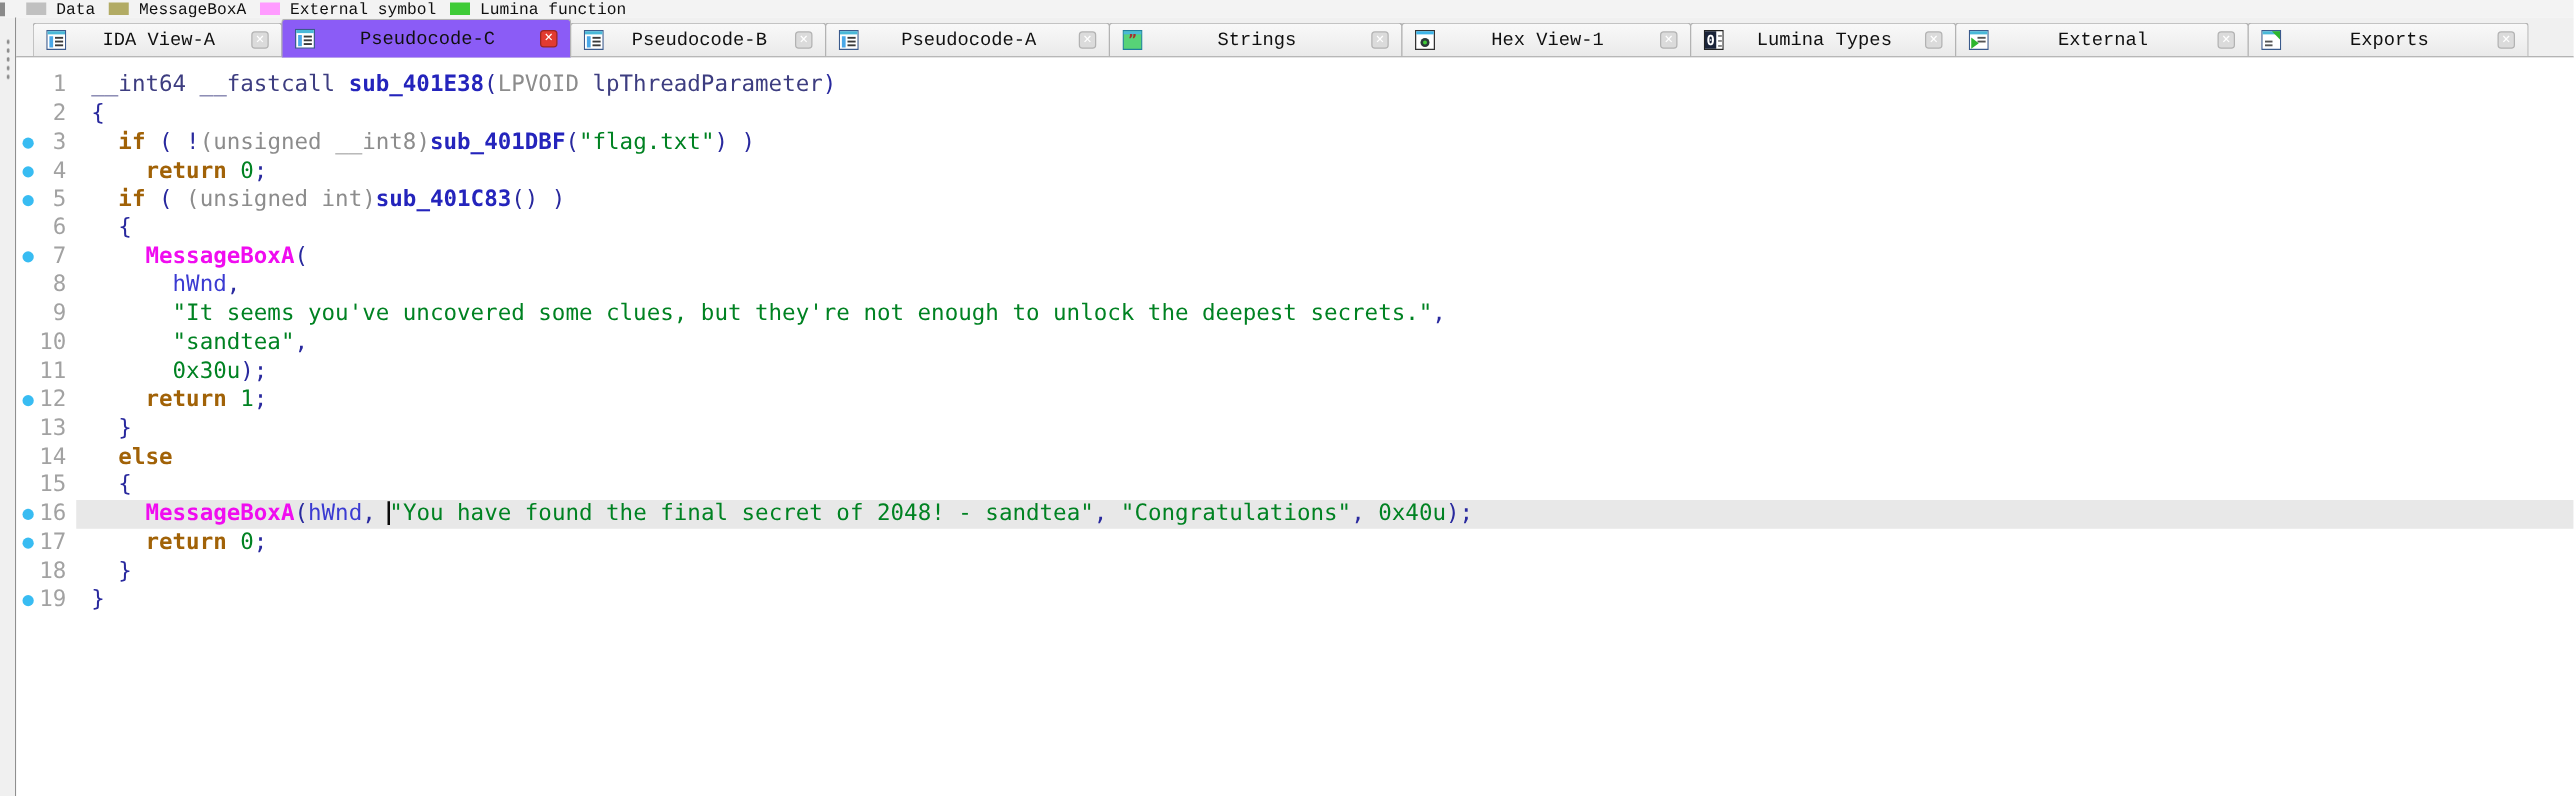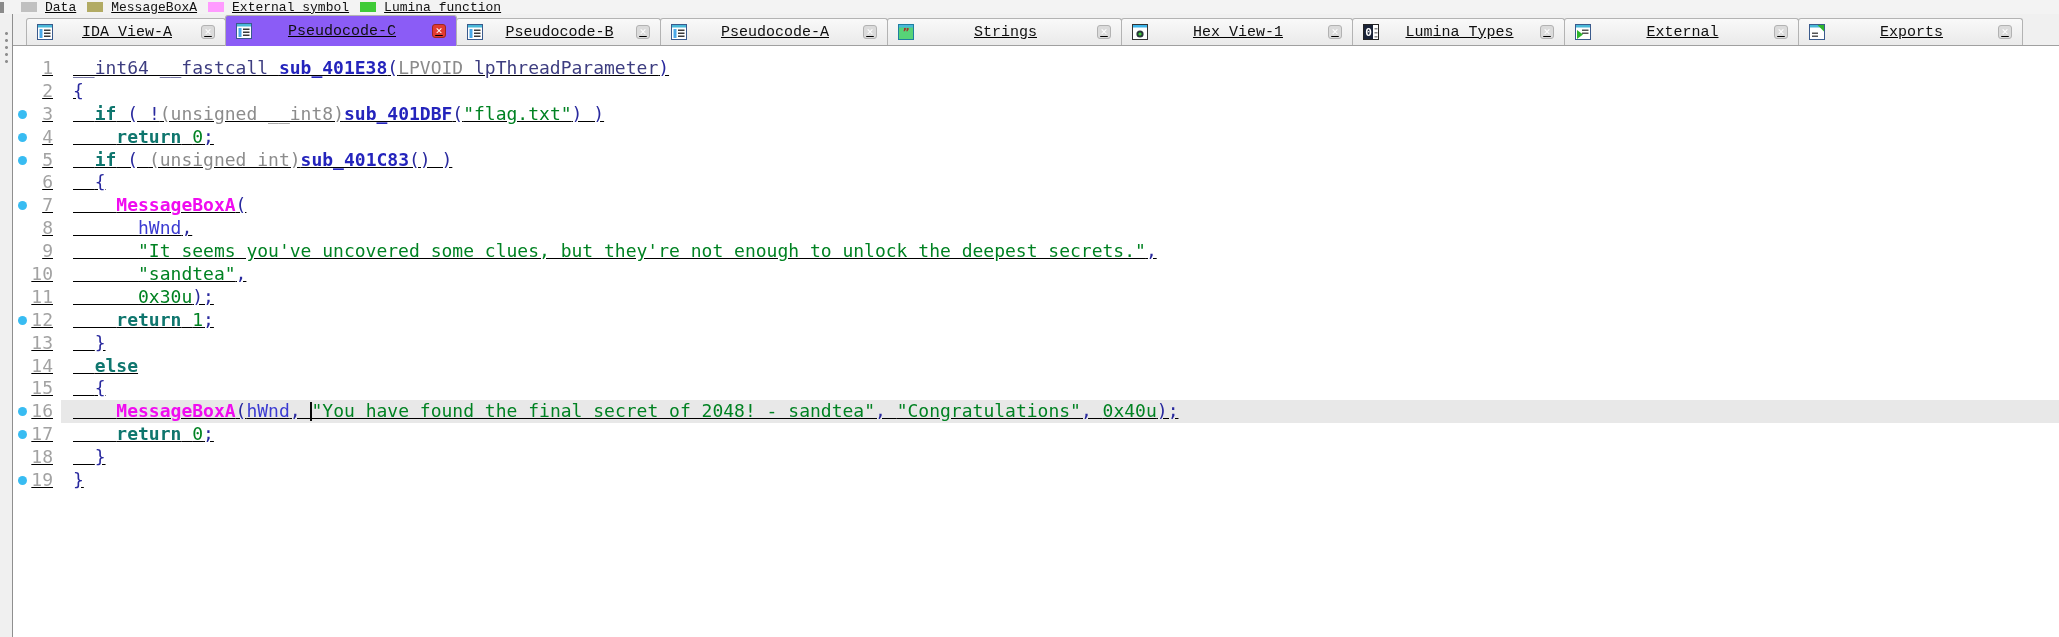--- a/index.html
+++ b/index.html
@@ -1,17 +1,17 @@
 <!DOCTYPE html>
 <html><head>
 <meta charset="utf-8">
 <style>
   * { box-sizing: border-box; margin: 0; padding: 0; }
   html,body { width:2059px; height:637px; background:#fff; overflow:hidden; }
-  .screen { position:relative; width:2059px; height:637px; font-family:"DejaVu Sans Mono",monospace;text-decoration:underline; }
+  .screen { position:relative; width:2059px; height:637px; font-family:"DejaVu Sans Mono",monospace; }
 
   
   .legend-bar { height:14px; background:#f3f3f3; display:flex; align-items:center;
                 font-family:"Liberation Mono",monospace; font-size:13px; color:#101010; }
   .legend-sliver { width:4px; height:11px; background:#8a8a8a; margin-right:17px; flex-shrink:0; }
   .legend-item { display:flex; align-items:center; margin-right:11px; }
   .legend-swatch { width:16px; height:10px; margin-right:8px; flex-shrink:0; }
 
   .body-row { display:flex; height:623px; }
   .left-strip { width:13px; background:#f0f0f0; border-right:1px solid #8f8f8f; flex-shrink:0; }
@@ -44,21 +44,21 @@
   .gutter { width:48px; flex-shrink:0; position:relative; color:#a2a2a2;
             text-align:right; padding-right:8px; }
   .dot { position:absolute; left:5px; top:7px; width:9px; height:9px; border-radius:50%;
          background:#38bcf2; }
   .codewrap { flex:1; padding-left:12px; color:#111; min-width:0; }
   .codewrap.hl { background:#e8e8e8; }
   .cursor { display:inline-block; width:2px; height:19px; background:#0a0a0a;
             vertical-align:-4px; margin:0 -1px; }
 
   .c-pl { color:#111111; }
-  .c-kw { color:#0f766e; font-weight:bold; }
+  .c-kw { color:#a16207; font-weight:bold; }
   .c-pn { color:#29299e; }
   .c-ty { color:#8c8c8c; }
   .c-rt { color:#3d3d80; }
   .c-fn { color:#2424bc; font-weight:bold; }
   .c-va { color:#3b3bd2; }
   .c-st { color:#008222; }
   .c-nm { color:#008222; }
   .c-im { color:#f00cf0; font-weight:bold; }
 </style>
 </head>

